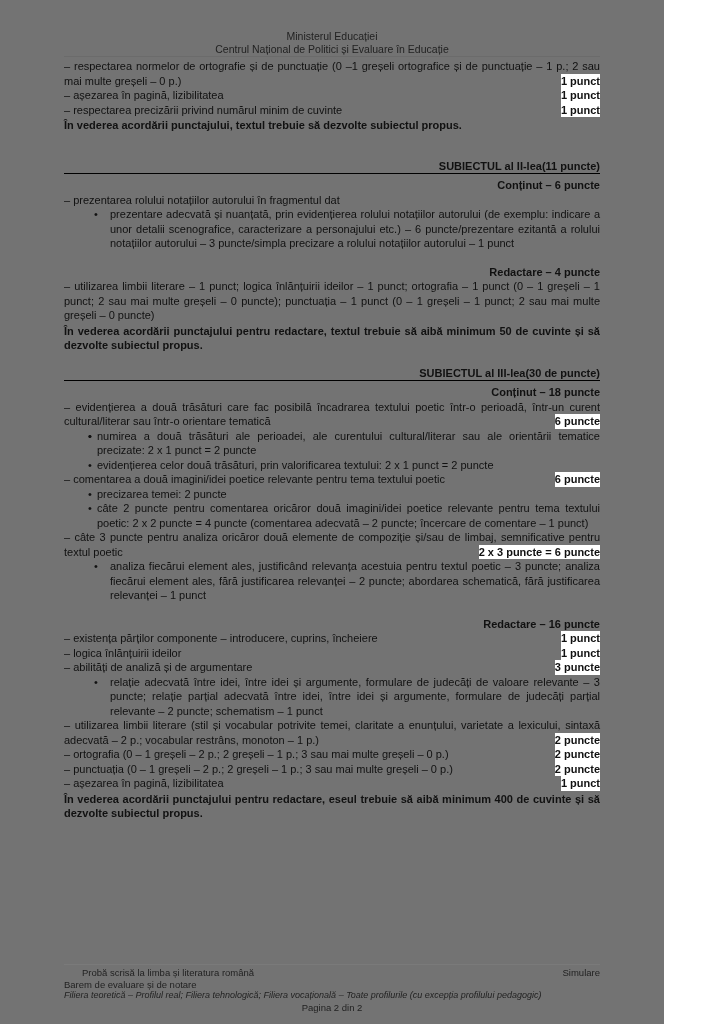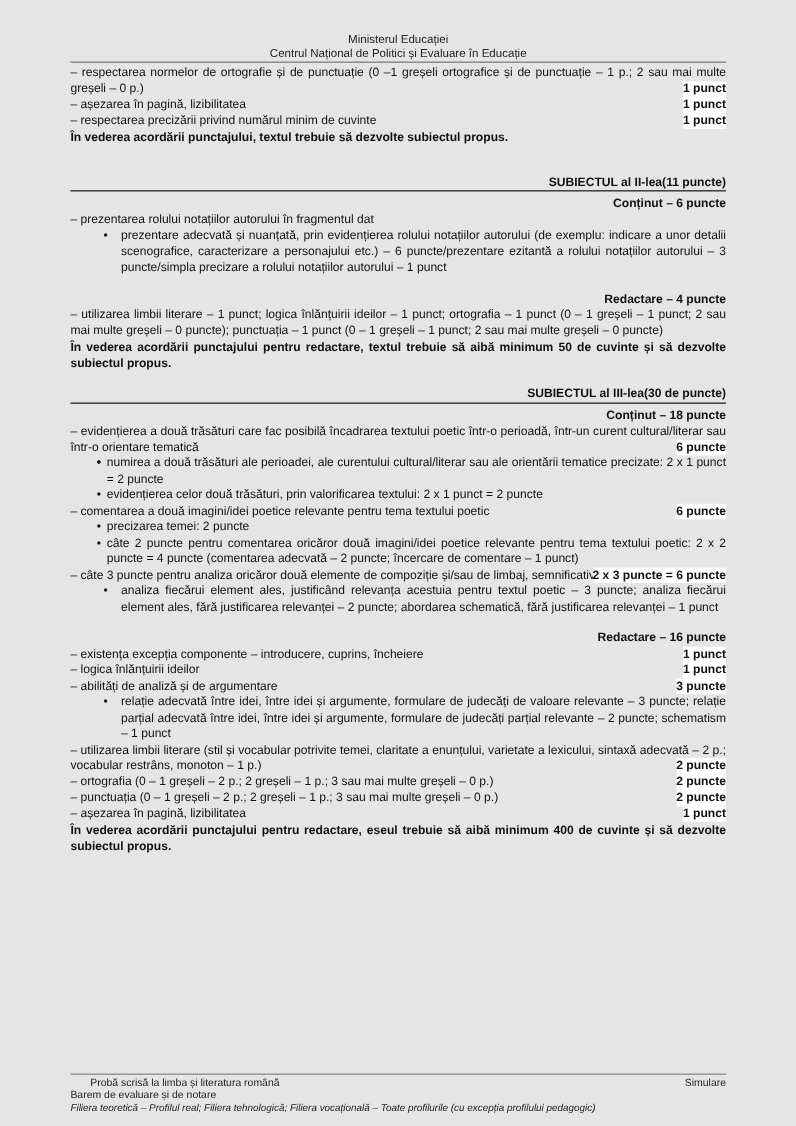--- a/index.html
+++ b/index.html
@@ -2,21 +2,21 @@
 <html><head>
 <meta charset="utf-8">
 <style>
   * { margin:0; padding:0; box-sizing:border-box; }
   html,body { background:#ffffff; }
   body {
     width:724px; height:1024px; overflow:hidden;
     font-family:"Liberation Sans", sans-serif;
     font-size:11px; line-height:14.5px; color:#111;
   }
-  .page { position:relative; width:724px; height:1024px; background:#e5e5e5; }
+  .page { position:relative; width:664px; height:1024px; background:#737373; }
   .content { margin:0 64px; }
 
   .doc-header { padding-top:30px; text-align:center; font-size:10.5px; line-height:12.5px; color:#222; }
   .top-rule { border-bottom:1px solid #6b6b6b; margin:1px 0 2px 0; }
 
   .drow { position:relative; }
   .dtext { text-align:justify; }
   .dpts { position:absolute; right:0; bottom:0; font-weight:700; white-space:nowrap; background:#fff; }
 
   .bullet { position:relative; margin-left:24px; padding-left:9px; text-align:justify; }
@@ -117,21 +117,21 @@
       <div class="dtext">– câte 3 puncte pentru analiza oricăror două elemente de compoziție și/sau de limbaj, semnificative pentru textul poetic</div>
       <div class="dpts">2 x 3 puncte = 6 puncte</div>
     </div>
     <div class="bullet2">
       <span class="bmark">•</span>
       <span>analiza fiecărui element ales, justificând relevanța acestuia pentru textul poetic – 3 puncte; analiza fiecărui element ales, fără justificarea relevanței – 2 puncte; abordarea schematică, fără justificarea relevanței – 1 punct</span>
     </div>
 
     <div class="sub-head mt-redact">Redactare – 16 puncte</div>
     <div class="drow">
-      <div class="dtext">– existența excepția componente – introducere, cuprins, încheiere</div>
+      <div class="dtext">– existența părților componente – introducere, cuprins, încheiere</div>
       <div class="dpts">1 punct</div>
     </div>
     <div class="drow">
       <div class="dtext">– logica înlănțuirii ideilor</div>
       <div class="dpts">1 punct</div>
     </div>
     <div class="drow">
       <div class="dtext">– abilități de analiză și de argumentare</div>
       <div class="dpts">3 puncte</div>
     </div>
@@ -160,14 +160,15 @@
   </div>
 
   <div class="footer">
     <div class="footer-rule"></div>
     <div class="f-row1">
       <span>Probă scrisă la limba și literatura română</span>
       <span>Simulare</span>
     </div>
     <div>Barem de evaluare și de notare</div>
     <div class="f-italic">Filiera teoretică – Profilul real; Filiera tehnologică; Filiera vocațională – Toate profilurile (cu excepția profilului pedagogic)</div>
+    <div class="f-page">Pagina 2 din 2</div>
   </div>
 </div>
 
 </body></html>

